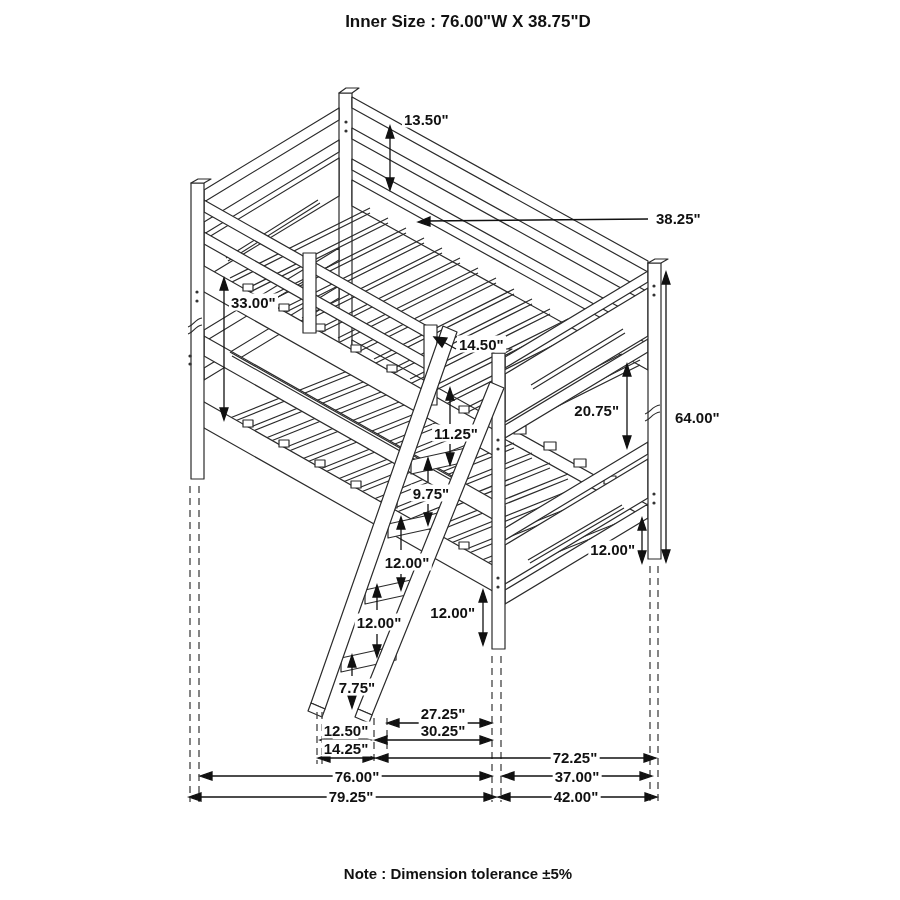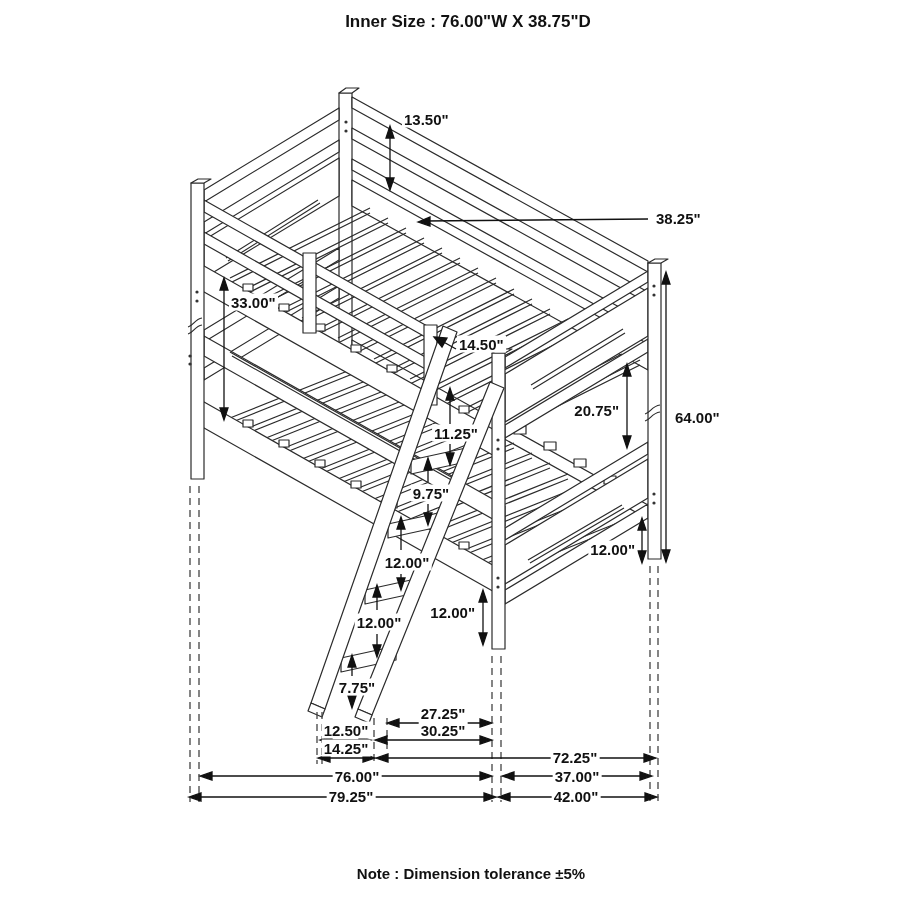--- a/index.html
+++ b/index.html
@@ -245,14 +245,14 @@
   <div class="dim c" style="left:443px;top:713px;">27.25"</div>
   <div class="dim c" style="left:346px;top:730px;">12.50"</div>
   <div class="dim c" style="left:443px;top:730px;">30.25"</div>
   <div class="dim c" style="left:346px;top:748px;">14.25"</div>
   <div class="dim c" style="left:575px;top:757px;">72.25"</div>
   <div class="dim c" style="left:357px;top:776px;">76.00"</div>
   <div class="dim c" style="left:577px;top:776px;">37.00"</div>
   <div class="dim c" style="left:351px;top:796px;">79.25"</div>
   <div class="dim c" style="left:576px;top:796px;">42.00"</div>
 
-  <div class="txt note c" style="left:471px;top:873px;">Note : Dimension tolerance ±5%</div>
+  <div class="txt note c" style="left:458px;top:873px;">Note : Dimension tolerance ±5%</div>
 </div>
 
 </body></html>

